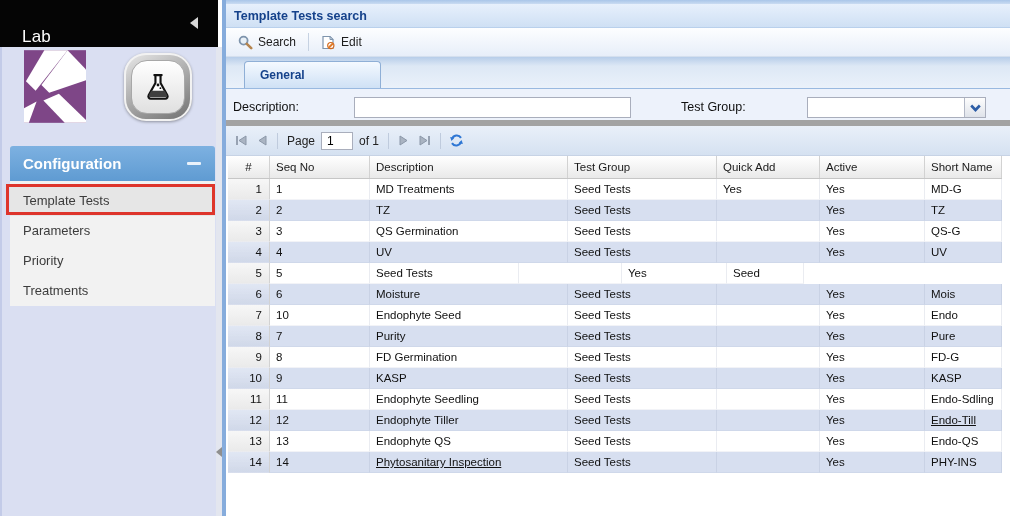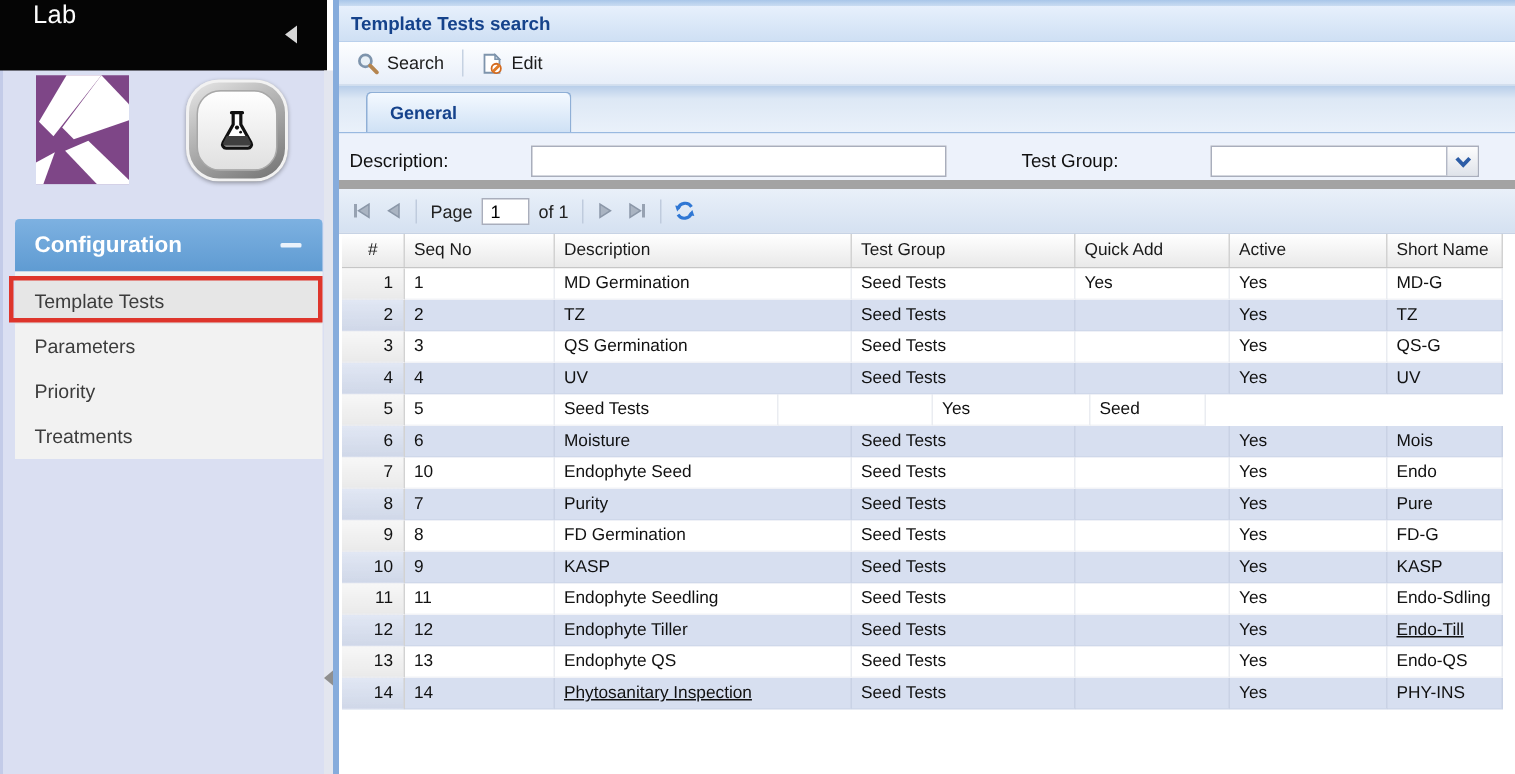--- a/index.html
+++ b/index.html
@@ -9,21 +9,21 @@
   }
   *{box-sizing:border-box;margin:0;padding:0;}
   html,body{width:1010px;height:516px;overflow:hidden;background:#fff;
     font-family:"Liberation Sans","DejaVu Sans",sans-serif;}
   .app{position:relative;width:1010px;height:516px;background:#fff;}
 
   
   .sidebar{position:absolute;left:0;top:0;width:216px;height:516px;
     background:var(--sidebar-bg,#dadff2);border-left:2px solid #c3cbe8;}
   .sb-header{position:absolute;left:-2px;top:0;width:218px;height:47px;background:var(--header-black,#050505);
-    color:#fff;display:flex;align-items:flex-start;}
+    color:#fff;display:flex;align-items:flex-end;}
   .sb-title{font-size:17px;padding-left:22px;color:#fdfdfd;letter-spacing:.2px;}
   .sb-collapse{position:absolute;right:20px;top:17px;width:0;height:0;
     border-top:6px solid transparent;border-bottom:6px solid transparent;border-right:8px solid #d8d8d8;cursor:pointer;}
   .logos{position:absolute;left:22px;top:50px;display:flex;align-items:flex-start;}
   .logo-purple{width:62px;height:73px;}
   .flask-badge{margin-left:38px;margin-top:3px;width:68px;height:68px;border-radius:22px;
     background:linear-gradient(150deg,#ececec 0%,#bdbdbd 35%,#6e6e6e 100%);
     box-shadow:0 1px 3px rgba(0,0,0,.35), inset 0 0 0 2px #f2f2f2;
     display:flex;align-items:center;justify-content:center;}
   .flask-inner{width:54px;height:54px;border-radius:16px;background:linear-gradient(180deg,#ffffff,#e0e0e0);
@@ -240,21 +240,21 @@
           <div class="hcell" style="width: 198px;">Description</div>
           <div class="hcell" style="width: 149px;">Test Group</div>
           <div class="hcell" style="width: 103px;">Quick Add</div>
           <div class="hcell" style="width: 105px;">Active</div>
           <div class="hcell" style="width: 77px;">Short Name</div>
         </div>
       <div class="grid-body" id="gridBody">
           <div class="grid-row">
             <div class="gcell numberer" style="width: 42px;">1</div>
             <div class="gcell" style="width: 100px;">1</div>
-            <div class="gcell" style="width: 198px;">MD Germination</div>
+            <div class="gcell" style="width: 198px;">MD Treatments</div>
             <div class="gcell" style="width: 149px;">Seed Tests</div>
             <div class="gcell" style="width: 103px;">Yes</div>
             <div class="gcell" style="width: 105px;">Yes</div>
             <div class="gcell" style="width: 77px;">MD-G</div>
           </div>
           <div class="grid-row alt">
             <div class="gcell numberer" style="width: 42px;">2</div>
             <div class="gcell" style="width: 100px;">2</div>
             <div class="gcell" style="width: 198px;">TZ</div>
             <div class="gcell" style="width: 149px;">Seed Tests</div>

